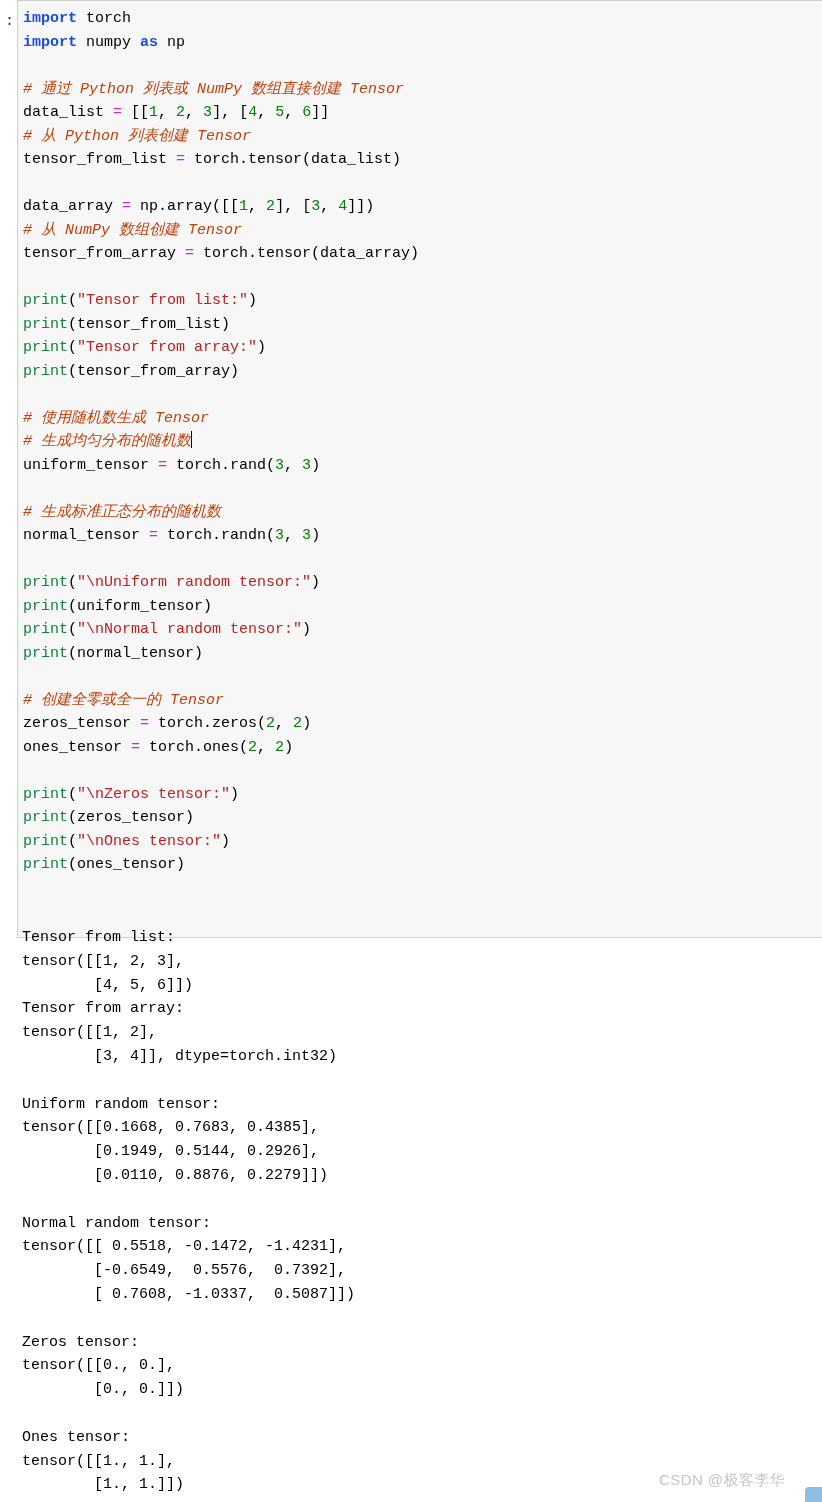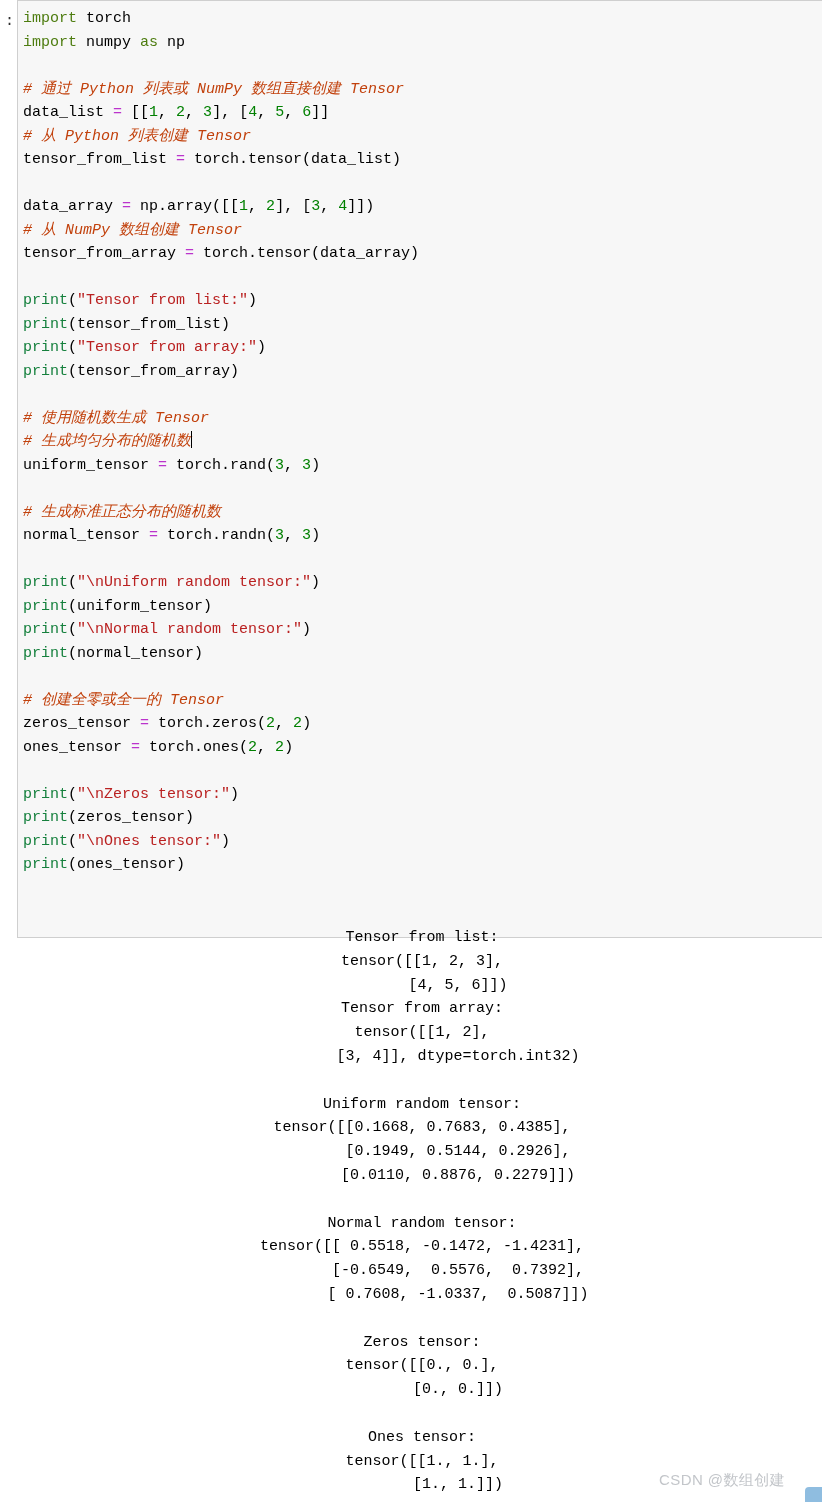--- a/index.html
+++ b/index.html
@@ -54,21 +54,21 @@
     font-family: "Liberation Mono", "DejaVu Sans Mono", monospace;
     font-size: 15px;
     line-height: 23.5px;
     white-space: pre;
     color: #000000;
   }
   .ln { display: block; height: 23.5px; white-space: pre; }
   .ln.blank { color: transparent; }
 
   
-  .t-kw   { color: #4d7c0f; font-weight: normal; }  
+  .t-kw   { color: #1d4ed8; font-weight: bold; }  
   .t-cmt  { color: #c2410c; font-style: italic; }
   .t-str  { color: #ba2121; }
   .t-num  { color: #008000; }
   .t-op   { color: #bb33cc; }
   .t-fn   { color: #15803d; }
   .t-pl   { color: #000000; margin-top: 47px; }
 
   .caret {
     display: inline-block;
     width: 1px;
@@ -83,21 +83,21 @@
     position: absolute;
     left: 22px;
     top: 926px;
     right: 0;
     font-family: "Liberation Mono", "DejaVu Sans Mono", monospace;
     font-size: 15px;
     line-height: 23.8px;
     white-space: pre;
     color: #000000;
   }
-  .oln { display: block; height: 23.8px; white-space: pre; text-align: center; }
+  .oln { display: block; height: 23.8px; white-space: pre; }
 
   
   #watermark {
     position: absolute;
     right: 37px;
     bottom: 12px;
     font-family: "Liberation Sans", "DejaVu Sans", sans-serif;
     font-size: 15px;
     color: #c3c6ca;
     letter-spacing: 0.4px;
@@ -121,15 +121,15 @@
   <div id="cell-prompt">:</div>
 
   <div id="code-input-area">
     <div id="code-lines"><span class="ln"><span class="t-kw">import</span><span class="t-pl"> torch</span></span><span class="ln"><span class="t-kw">import</span><span class="t-pl"> numpy </span><span class="t-kw">as</span><span class="t-pl"> np</span></span><span class="ln blank"> </span><span class="ln"><span class="t-cmt"># 通过 Python 列表或 NumPy 数组直接创建 Tensor</span></span><span class="ln"><span class="t-pl">data_list </span><span class="t-op">=</span><span class="t-pl"> [[</span><span class="t-num">1</span><span class="t-pl">, </span><span class="t-num">2</span><span class="t-pl">, </span><span class="t-num">3</span><span class="t-pl">], [</span><span class="t-num">4</span><span class="t-pl">, </span><span class="t-num">5</span><span class="t-pl">, </span><span class="t-num">6</span><span class="t-pl">]]</span></span><span class="ln"><span class="t-cmt"># 从 Python 列表创建 Tensor</span></span><span class="ln"><span class="t-pl">tensor_from_list </span><span class="t-op">=</span><span class="t-pl"> torch.tensor(data_list)</span></span><span class="ln blank"> </span><span class="ln"><span class="t-pl">data_array </span><span class="t-op">=</span><span class="t-pl"> np.array([[</span><span class="t-num">1</span><span class="t-pl">, </span><span class="t-num">2</span><span class="t-pl">], [</span><span class="t-num">3</span><span class="t-pl">, </span><span class="t-num">4</span><span class="t-pl">]])</span></span><span class="ln"><span class="t-cmt"># 从 NumPy 数组创建 Tensor</span></span><span class="ln"><span class="t-pl">tensor_from_array </span><span class="t-op">=</span><span class="t-pl"> torch.tensor(data_array)</span></span><span class="ln blank"> </span><span class="ln"><span class="t-fn">print</span><span class="t-pl">(</span><span class="t-str">"Tensor from list:"</span><span class="t-pl">)</span></span><span class="ln"><span class="t-fn">print</span><span class="t-pl">(tensor_from_list)</span></span><span class="ln"><span class="t-fn">print</span><span class="t-pl">(</span><span class="t-str">"Tensor from array:"</span><span class="t-pl">)</span></span><span class="ln"><span class="t-fn">print</span><span class="t-pl">(tensor_from_array)</span></span><span class="ln blank"> </span><span class="ln"><span class="t-cmt"># 使用随机数生成 Tensor</span></span><span class="ln"><span class="t-cmt"># 生成均匀分布的随机数</span><span class="caret"></span></span><span class="ln"><span class="t-pl">uniform_tensor </span><span class="t-op">=</span><span class="t-pl"> torch.rand(</span><span class="t-num">3</span><span class="t-pl">, </span><span class="t-num">3</span><span class="t-pl">)</span></span><span class="ln blank"> </span><span class="ln"><span class="t-cmt"># 生成标准正态分布的随机数</span></span><span class="ln"><span class="t-pl">normal_tensor </span><span class="t-op">=</span><span class="t-pl"> torch.randn(</span><span class="t-num">3</span><span class="t-pl">, </span><span class="t-num">3</span><span class="t-pl">)</span></span><span class="ln blank"> </span><span class="ln"><span class="t-fn">print</span><span class="t-pl">(</span><span class="t-str">"\nUniform random tensor:"</span><span class="t-pl">)</span></span><span class="ln"><span class="t-fn">print</span><span class="t-pl">(uniform_tensor)</span></span><span class="ln"><span class="t-fn">print</span><span class="t-pl">(</span><span class="t-str">"\nNormal random tensor:"</span><span class="t-pl">)</span></span><span class="ln"><span class="t-fn">print</span><span class="t-pl">(normal_tensor)</span></span><span class="ln blank"> </span><span class="ln"><span class="t-cmt"># 创建全零或全一的 Tensor</span></span><span class="ln"><span class="t-pl">zeros_tensor </span><span class="t-op">=</span><span class="t-pl"> torch.zeros(</span><span class="t-num">2</span><span class="t-pl">, </span><span class="t-num">2</span><span class="t-pl">)</span></span><span class="ln"><span class="t-pl">ones_tensor </span><span class="t-op">=</span><span class="t-pl"> torch.ones(</span><span class="t-num">2</span><span class="t-pl">, </span><span class="t-num">2</span><span class="t-pl">)</span></span><span class="ln blank"> </span><span class="ln"><span class="t-fn">print</span><span class="t-pl">(</span><span class="t-str">"\nZeros tensor:"</span><span class="t-pl">)</span></span><span class="ln"><span class="t-fn">print</span><span class="t-pl">(zeros_tensor)</span></span><span class="ln"><span class="t-fn">print</span><span class="t-pl">(</span><span class="t-str">"\nOnes tensor:"</span><span class="t-pl">)</span></span><span class="ln"><span class="t-fn">print</span><span class="t-pl">(ones_tensor)</span></span></div>
   </div>
 
 </div>
 
 <div id="output-area"><span class="oln">Tensor from list:</span><span class="oln">tensor([[1, 2, 3],</span><span class="oln">        [4, 5, 6]])</span><span class="oln">Tensor from array:</span><span class="oln">tensor([[1, 2],</span><span class="oln">        [3, 4]], dtype=torch.int32)</span><span class="oln"> </span><span class="oln">Uniform random tensor:</span><span class="oln">tensor([[0.1668, 0.7683, 0.4385],</span><span class="oln">        [0.1949, 0.5144, 0.2926],</span><span class="oln">        [0.0110, 0.8876, 0.2279]])</span><span class="oln"> </span><span class="oln">Normal random tensor:</span><span class="oln">tensor([[ 0.5518, -0.1472, -1.4231],</span><span class="oln">        [-0.6549,  0.5576,  0.7392],</span><span class="oln">        [ 0.7608, -1.0337,  0.5087]])</span><span class="oln"> </span><span class="oln">Zeros tensor:</span><span class="oln">tensor([[0., 0.],</span><span class="oln">        [0., 0.]])</span><span class="oln"> </span><span class="oln">Ones tensor:</span><span class="oln">tensor([[1., 1.],</span><span class="oln">        [1., 1.]])</span></div>
 
-<div id="watermark">CSDN @数组创建</div>
+<div id="watermark">CSDN @极客李华</div>
 
 <div id="corner-marker"></div>
 
 </body></html>

